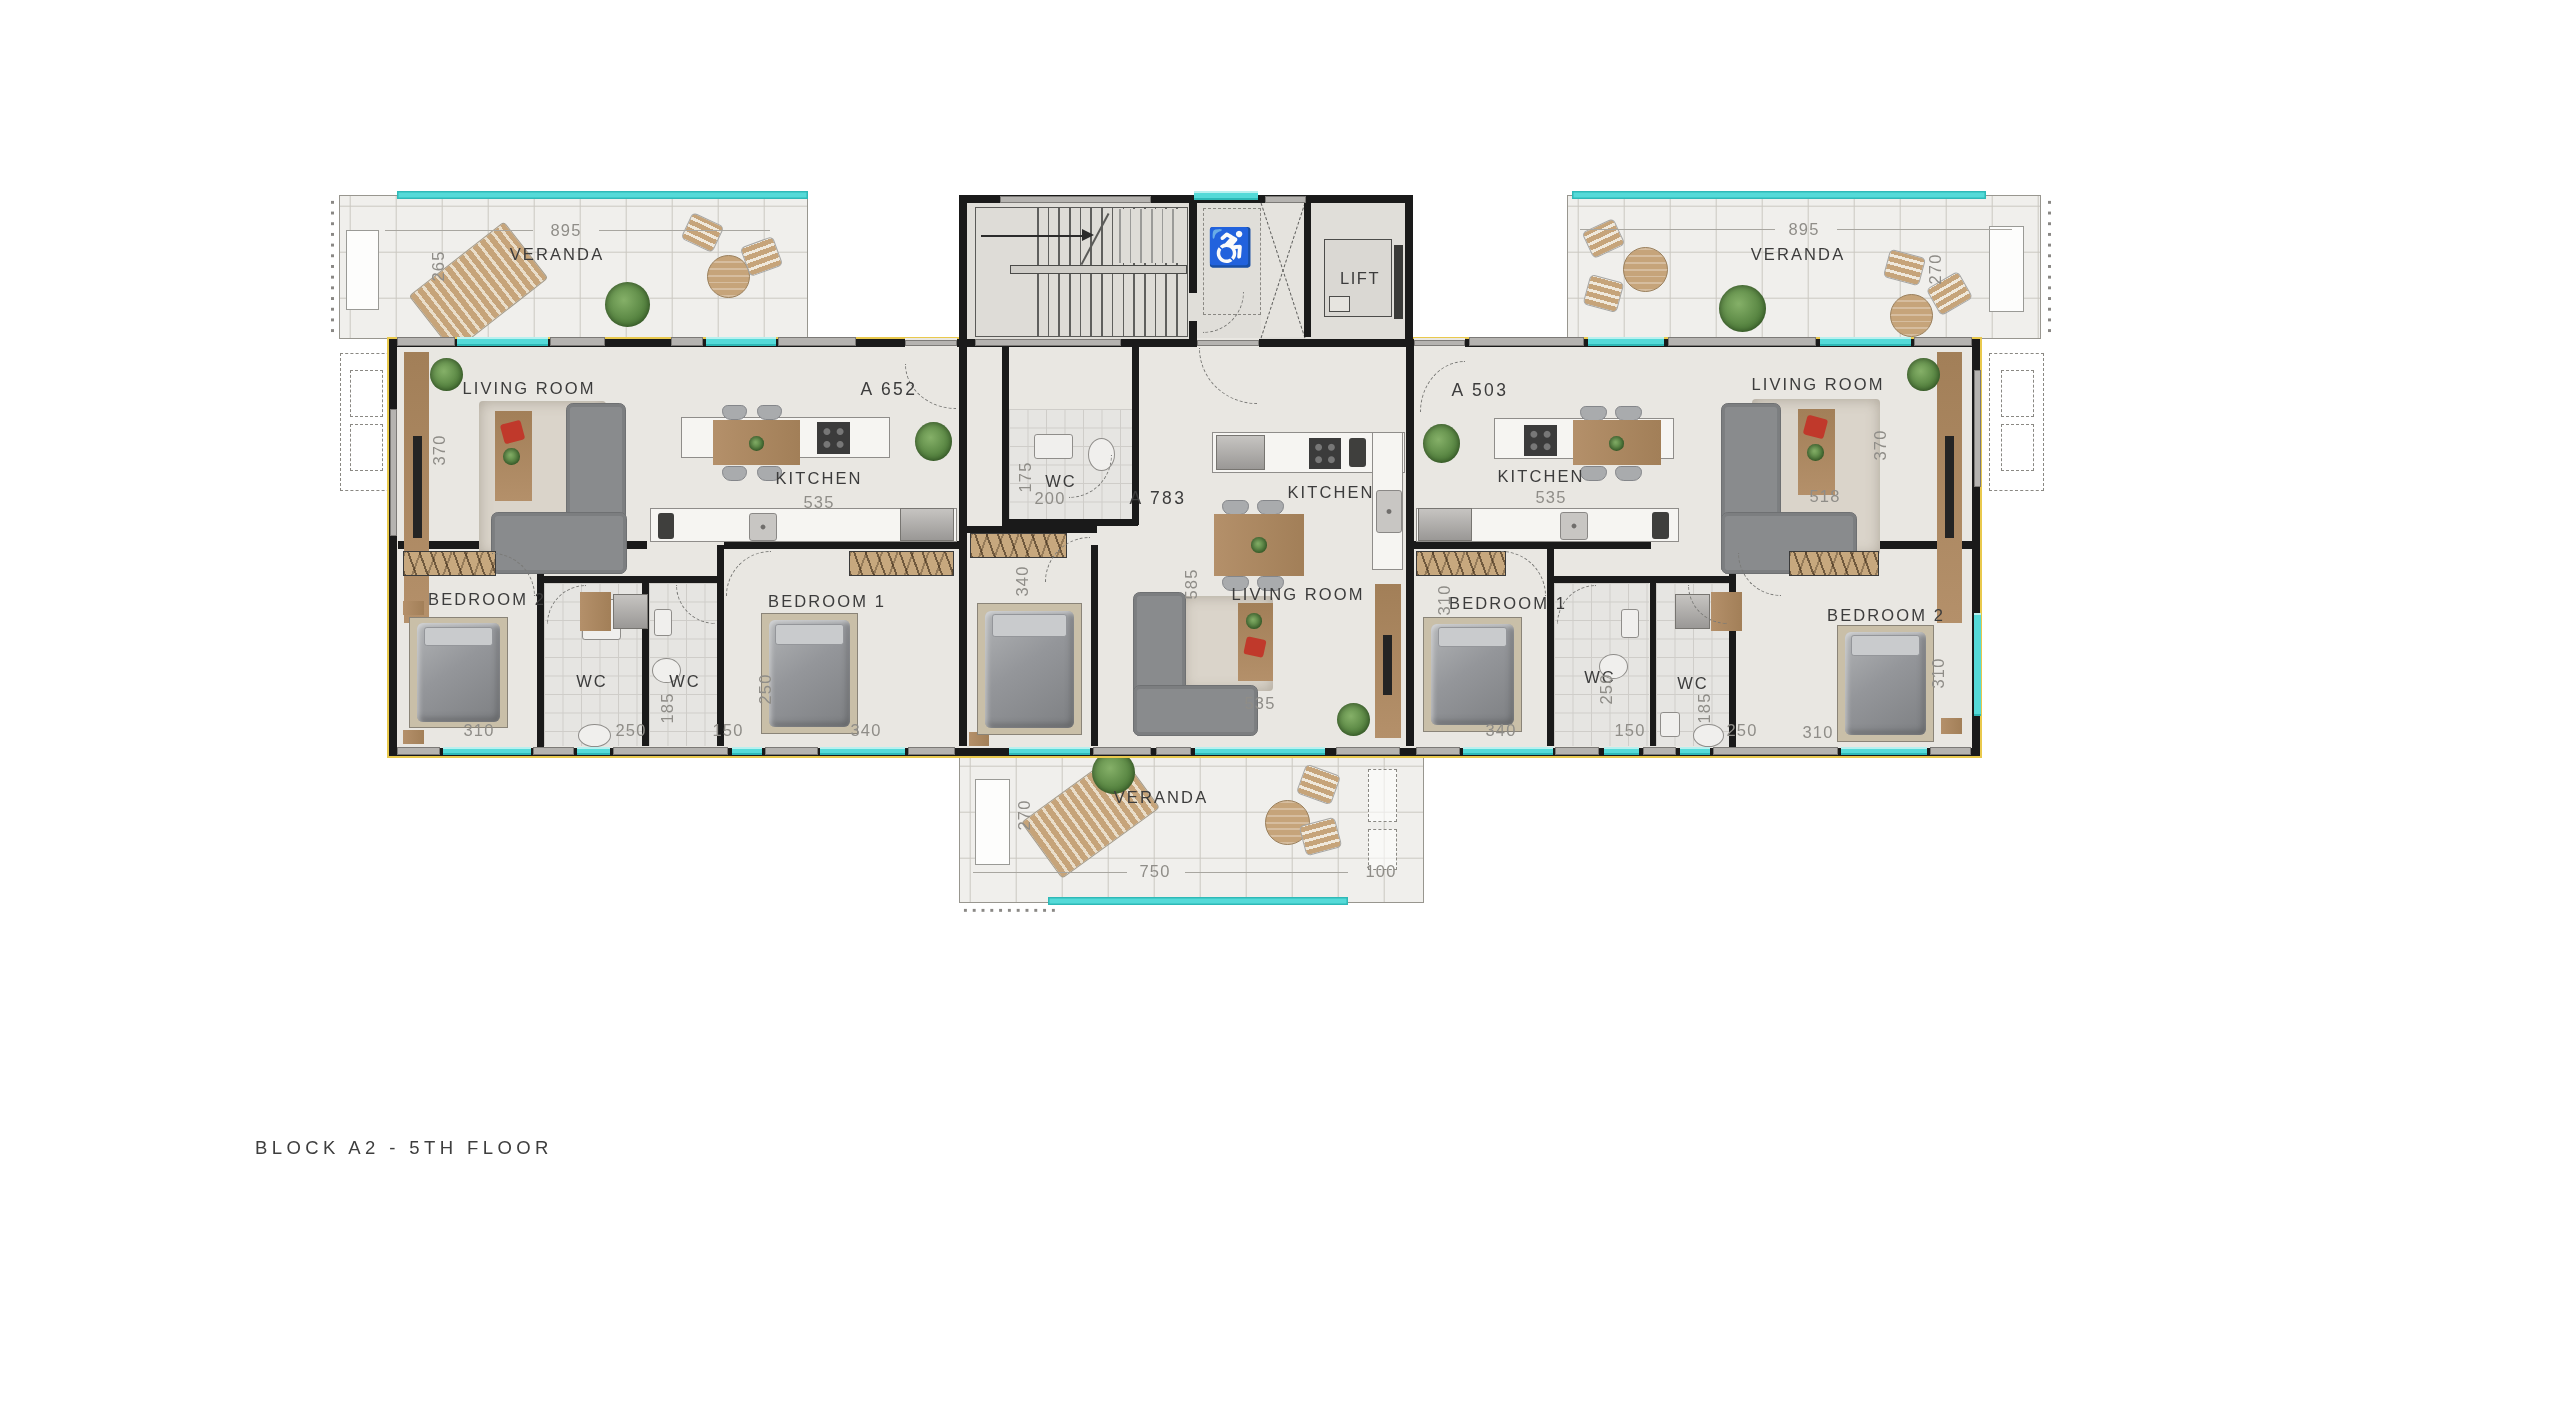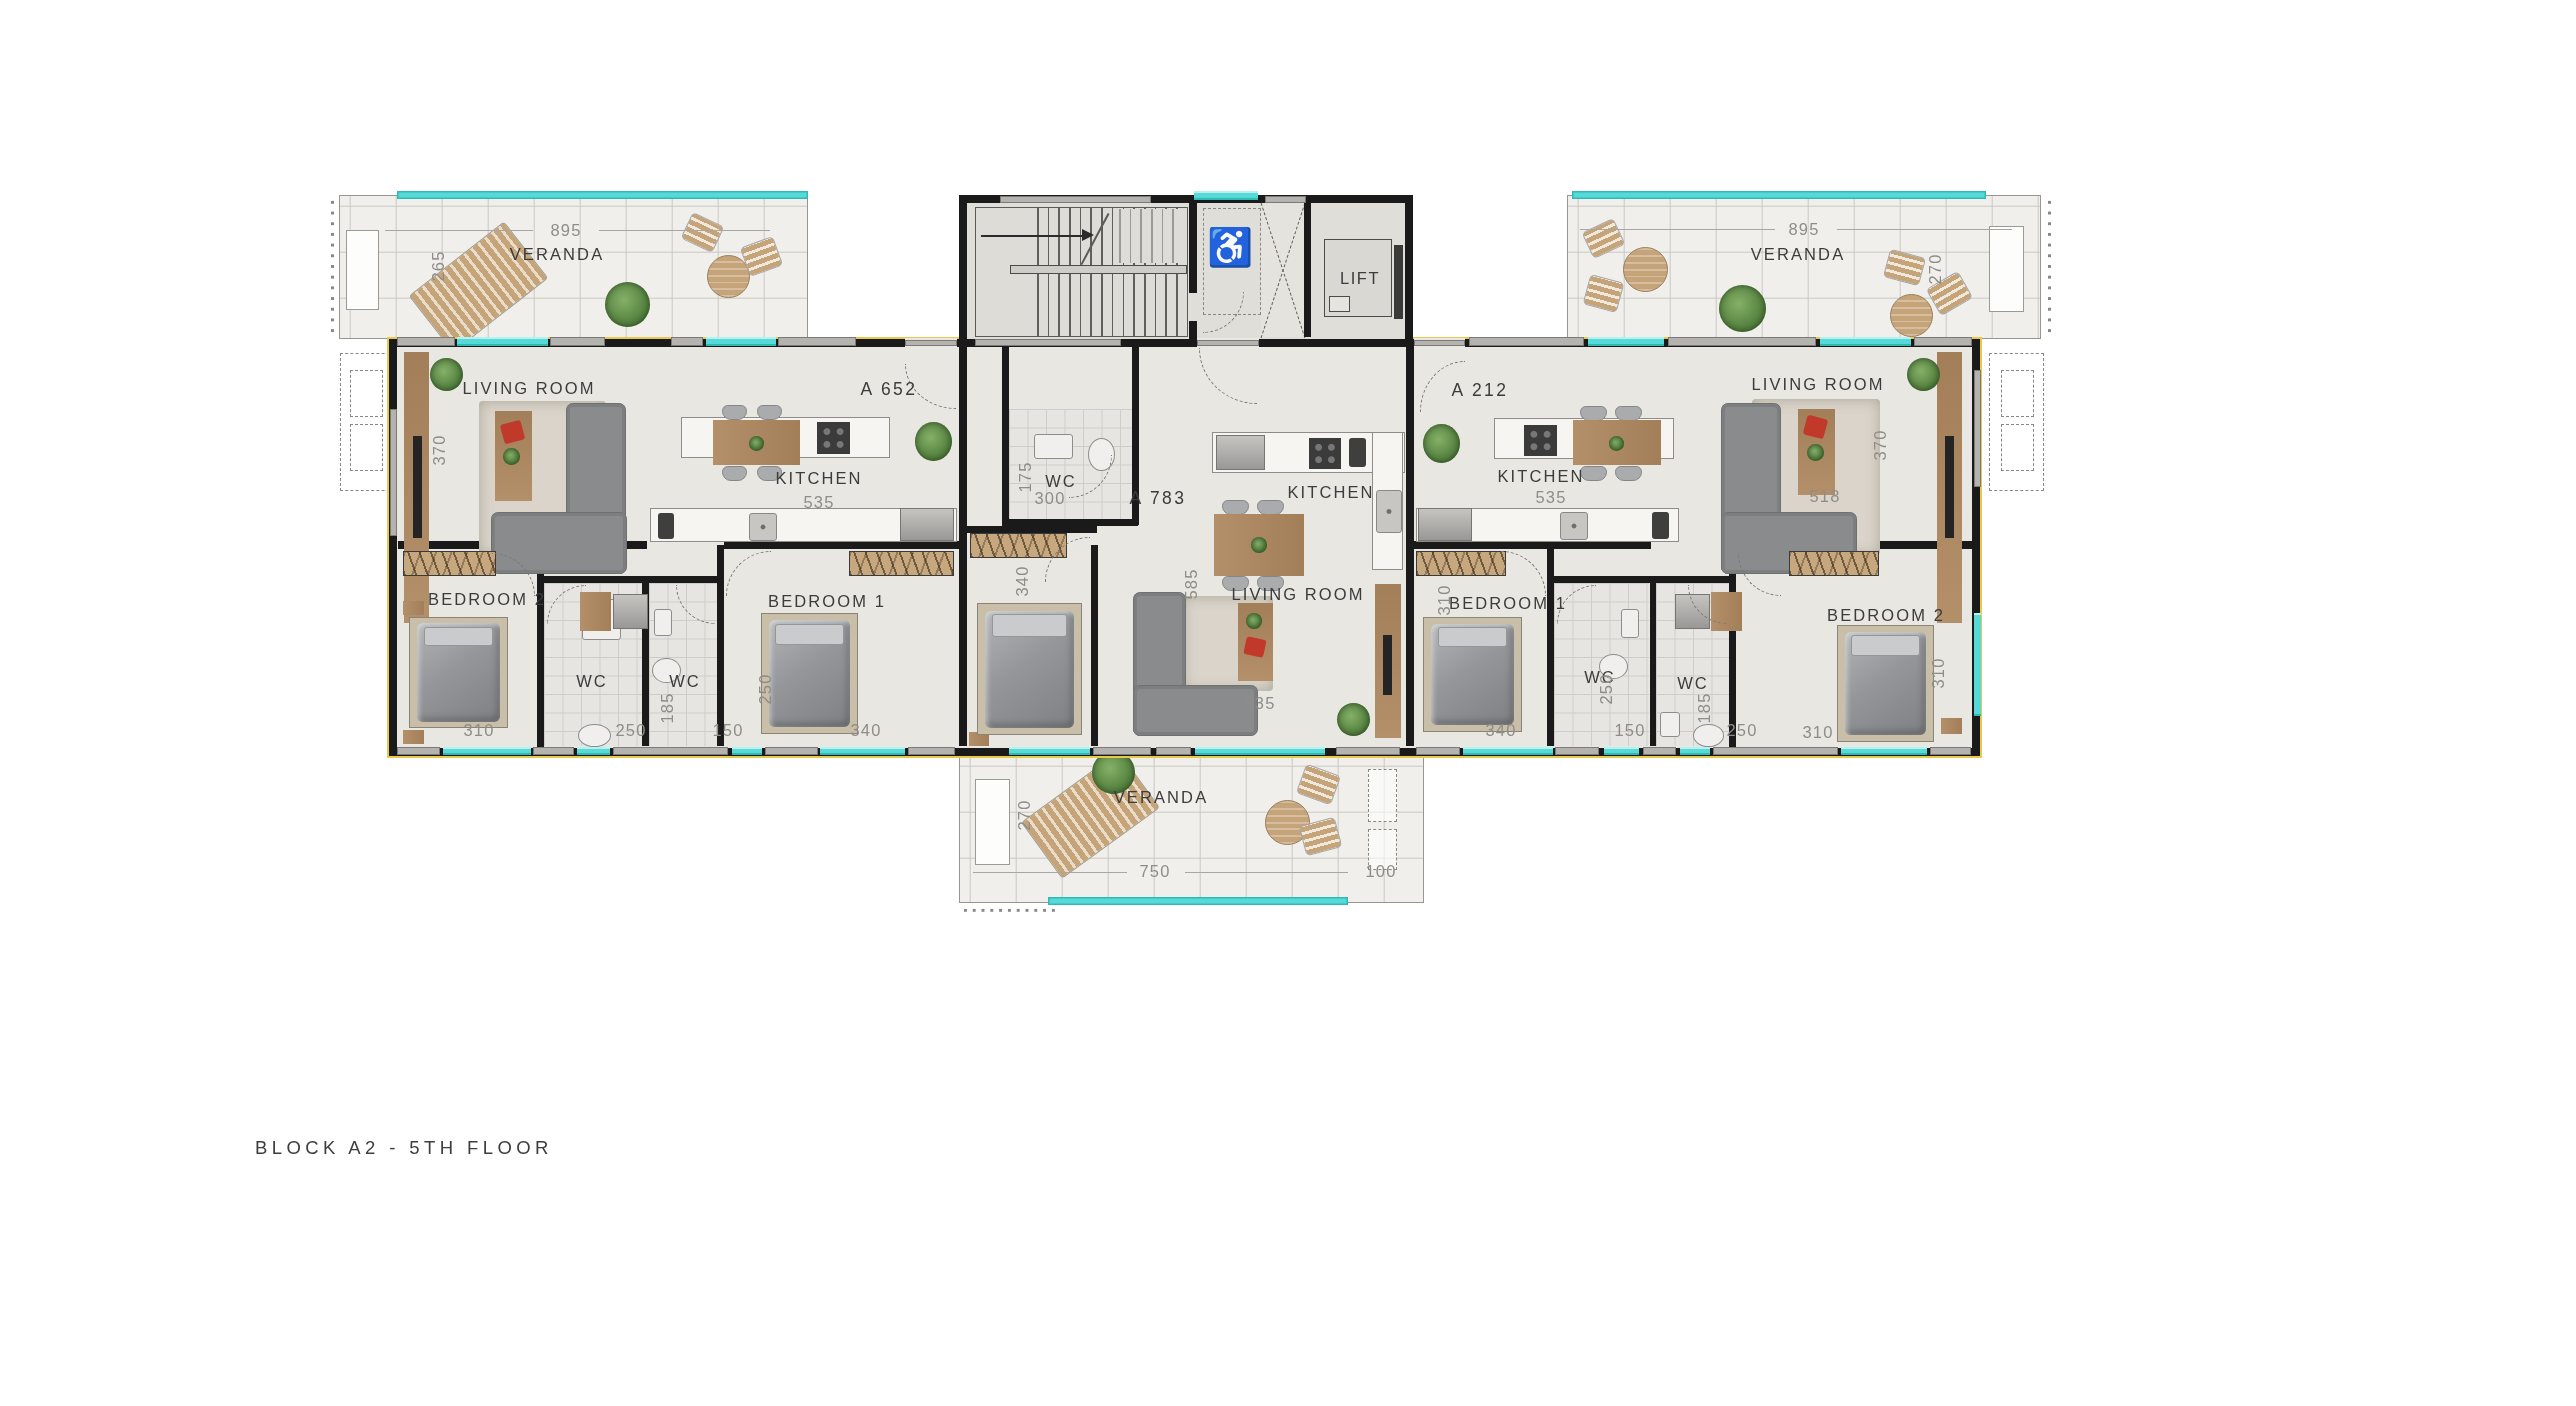--- a/index.html
+++ b/index.html
@@ -350,21 +350,21 @@
   <div class="abs arc r270" style="left:1069px;top:455px;width:43px;height:43px;"></div>
   <div class="abs arc r90" style="left:1045px;top:537px;width:45px;height:45px;"></div>
   <div class="abs arc r180" style="left:1501px;top:551px;width:45px;height:45px;"></div>
   <div class="abs arc r90" style="left:1557px;top:585px;width:39px;height:39px;"></div>
   <div class="abs arc" style="left:1688px;top:585px;width:39px;height:39px;"></div>
   <div class="abs arc" style="left:1738px;top:553px;width:43px;height:43px;"></div>
   <div class="abs arc r270" style="left:1203px;top:292px;width:41px;height:41px;"></div>
 
   <span class="abs apt" style="left:889px;top:389px;">A 652</span>
   <span class="abs apt" style="left:1158px;top:498px;">A 783</span>
-  <span class="abs apt" style="left:1480px;top:390px;">A 212</span>
+  <span class="abs apt" style="left:1480px;top:390px;">A 503</span>
   <span class="abs label" style="left:529px;top:388px;">LIVING ROOM</span>
   <span class="abs label" style="left:1298px;top:594px;">LIVING ROOM</span>
   <span class="abs label" style="left:1818px;top:384px;">LIVING ROOM</span>
   <span class="abs label" style="left:819px;top:478px;">KITCHEN</span>
   <span class="abs label" style="left:1331px;top:492px;">KITCHEN</span>
   <span class="abs label" style="left:1541px;top:476px;">KITCHEN</span>
   <span class="abs label" style="left:487px;top:599px;">BEDROOM 2</span>
   <span class="abs label" style="left:827px;top:601px;">BEDROOM 1</span>
   <span class="abs label" style="left:1508px;top:603px;">BEDROOM 1</span>
   <span class="abs label" style="left:1886px;top:615px;">BEDROOM 2</span>
@@ -376,21 +376,21 @@
 
   <span class="abs dim v" style="left:439px;top:450px;">370</span>
   <span class="abs dim" style="left:819px;top:502px;">535</span>
   <span class="abs dim" style="left:479px;top:730px;">310</span>
   <span class="abs dim" style="left:631px;top:730px;">250</span>
   <span class="abs dim v" style="left:667px;top:708px;">185</span>
   <span class="abs dim" style="left:728px;top:730px;">150</span>
   <span class="abs dim v" style="left:765px;top:689px;">250</span>
   <span class="abs dim" style="left:866px;top:730px;">340</span>
   <span class="abs dim v" style="left:1025px;top:477px;">175</span>
-  <span class="abs dim" style="left:1050px;top:498px;">300</span>
+  <span class="abs dim" style="left:1050px;top:498px;">200</span>
   <span class="abs dim v" style="left:1022px;top:581px;">340</span>
   <span class="abs dim v" style="left:1191px;top:584px;">585</span>
   <span class="abs dim" style="left:1260px;top:703px;">535</span>
   <span class="abs dim" style="left:1551px;top:497px;">535</span>
   <span class="abs dim" style="left:1825px;top:496px;">518</span>
   <span class="abs dim v" style="left:1880px;top:445px;">370</span>
   <span class="abs dim v" style="left:1444px;top:600px;">310</span>
   <span class="abs dim" style="left:1501px;top:730px;">340</span>
   <span class="abs dim v" style="left:1606px;top:689px;">250</span>
   <span class="abs dim" style="left:1630px;top:730px;">150</span>

